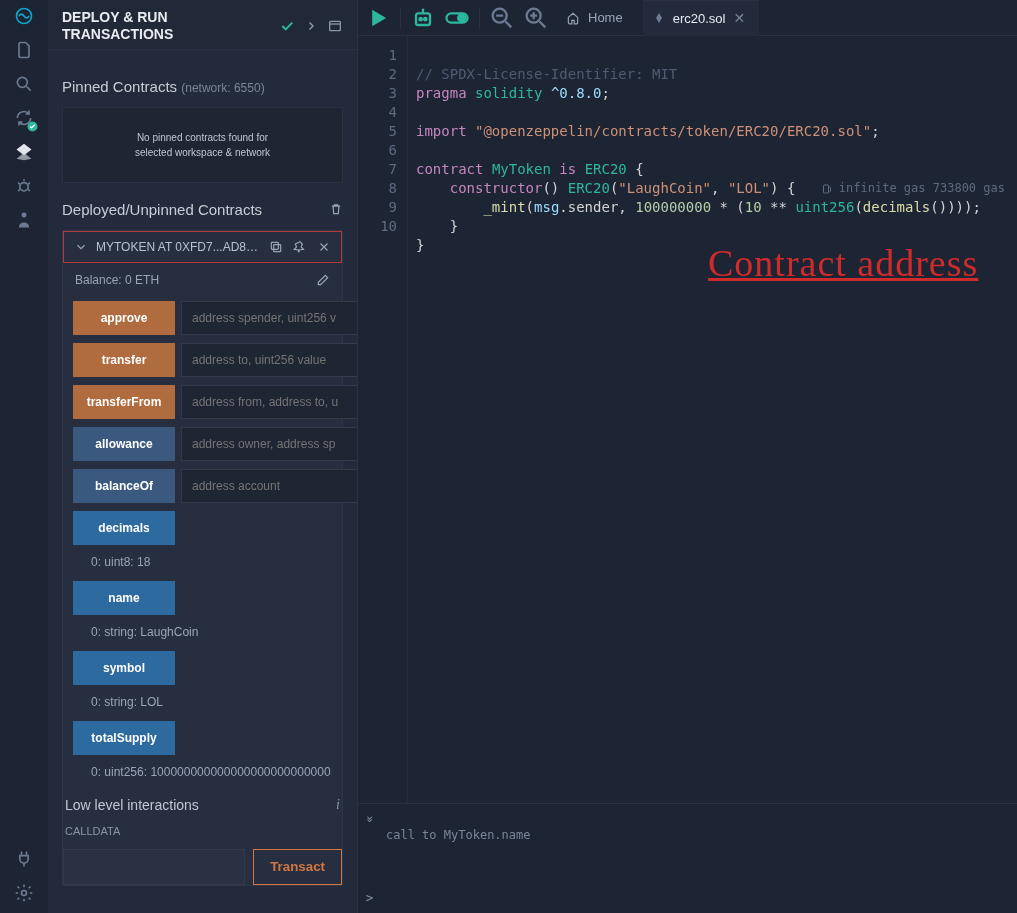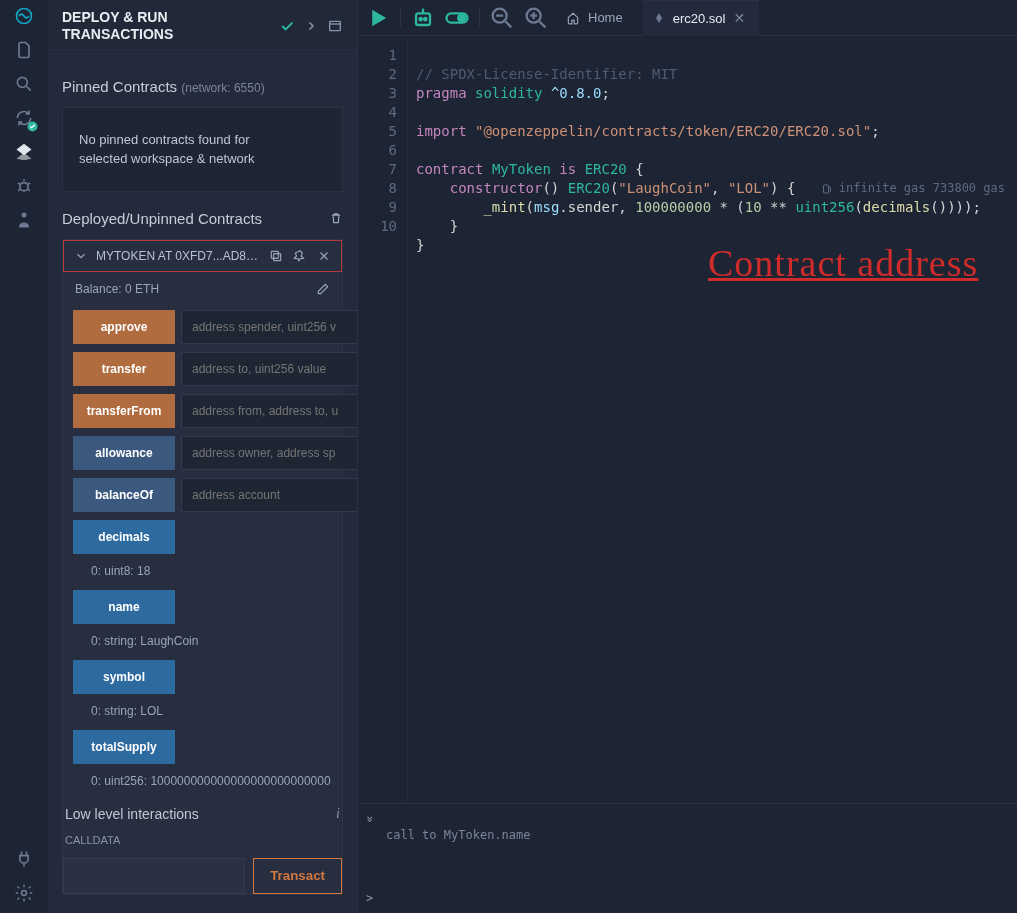--- a/index.html
+++ b/index.html
@@ -45,21 +45,21 @@
 }
 .side-header .title { font-weight: 600; font-size: 14px; line-height: 1.2; }
 .side-header .icons { display: flex; gap: 10px; color:#2db79f; align-items:center; }
 .side-body { flex:1; overflow-y:auto; padding: 10px 14px 14px 14px; background:#232a3b; }
 
 .section-h1 { font-size: 15px; color:#c7cdd6; margin: 18px 0 12px 0; display:flex; align-items:center; justify-content:space-between; }
 .subtle { color:#7b8598; font-size:12px; }
 
 .pinned-empty {
   background:#1e2533; border:1px solid #2a3142;
-  padding: 22px 16px; text-align:left; color:#c0c7d2; font-size:13px; line-height:1.5;
+  padding: 22px 16px; text-align:center; color:#c0c7d2; font-size:10px; line-height:1.5;
 }
 
 .contract-card {
   background:#262e40; border:1px solid #2e3648; border-radius:2px;
   margin-top: 6px;
 }
 .contract-head {
   display:flex; align-items:center; gap:8px; padding:8px 10px;
   border:1.5px solid #b33a3a; 
   color:#b8c1d1;

